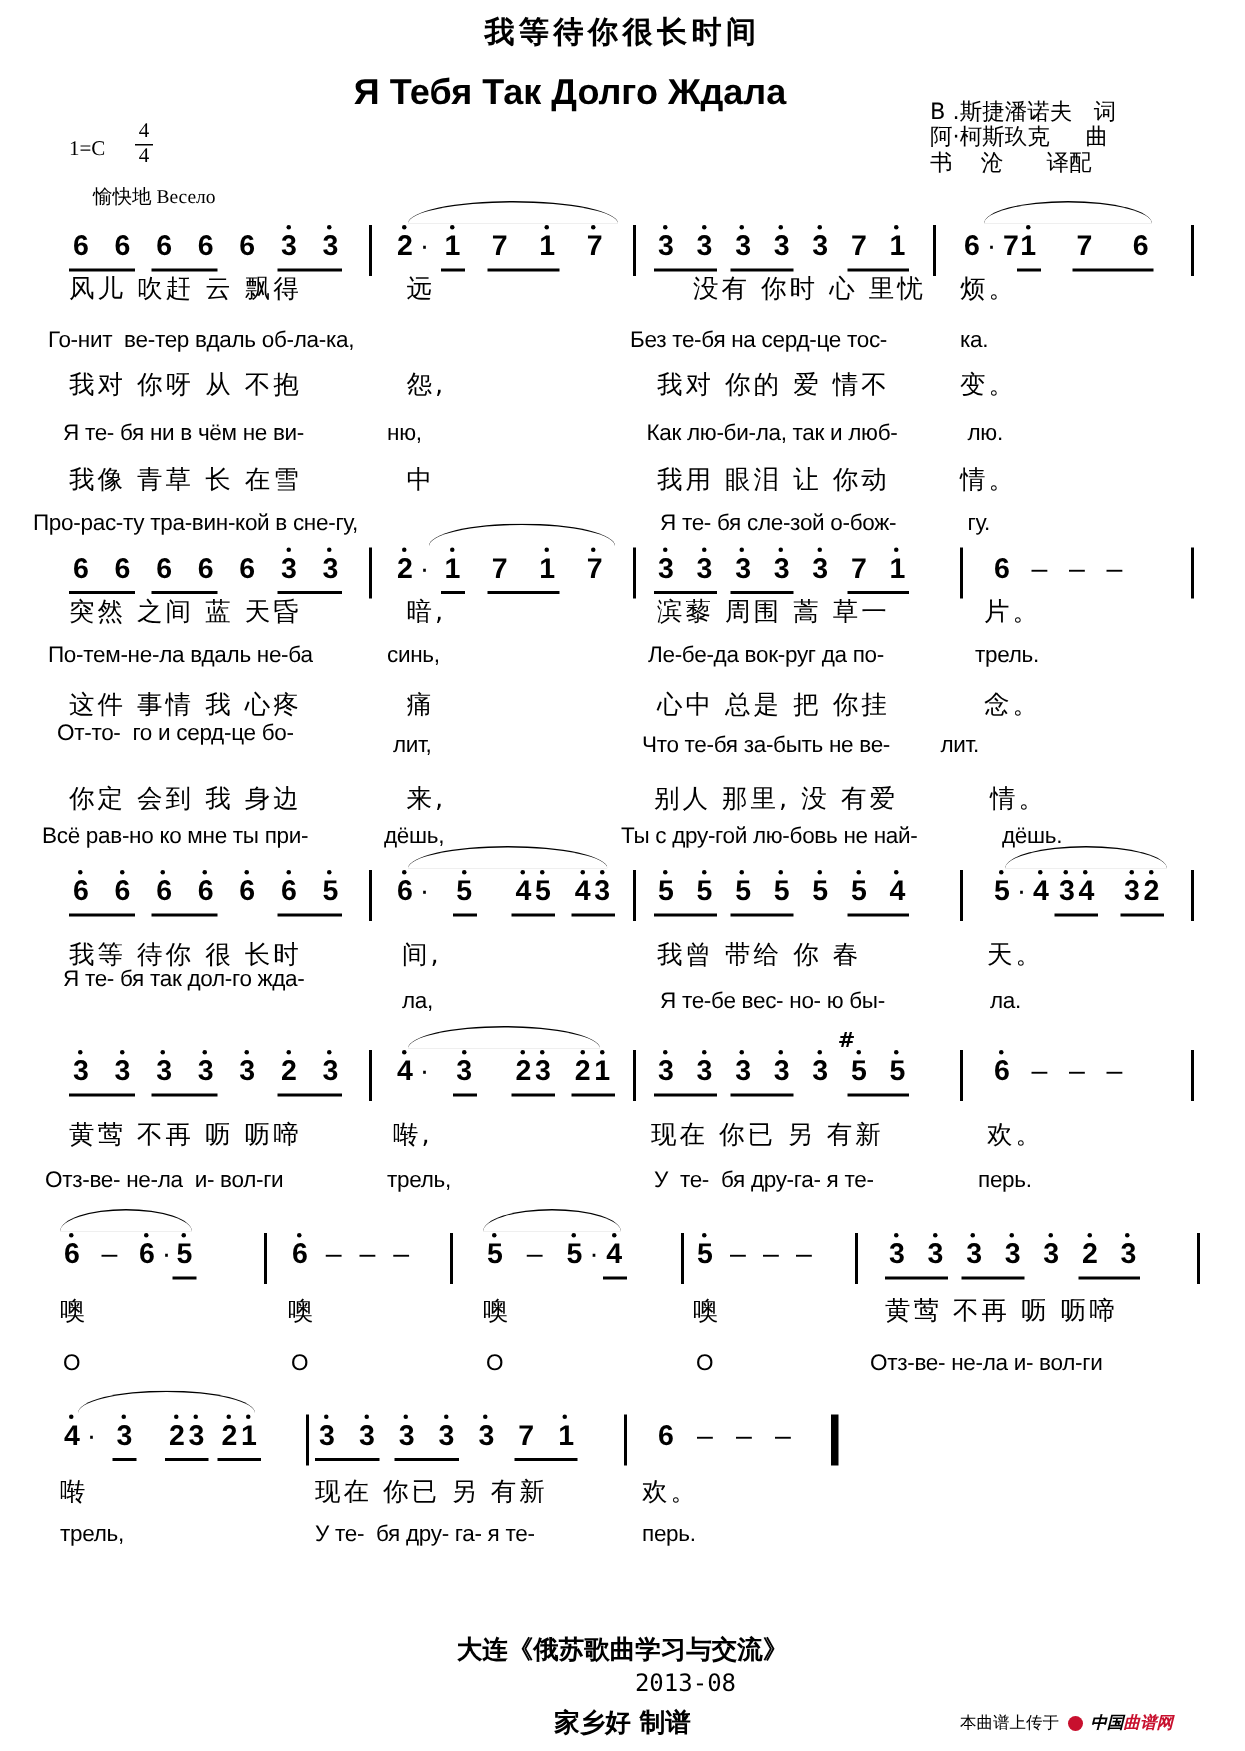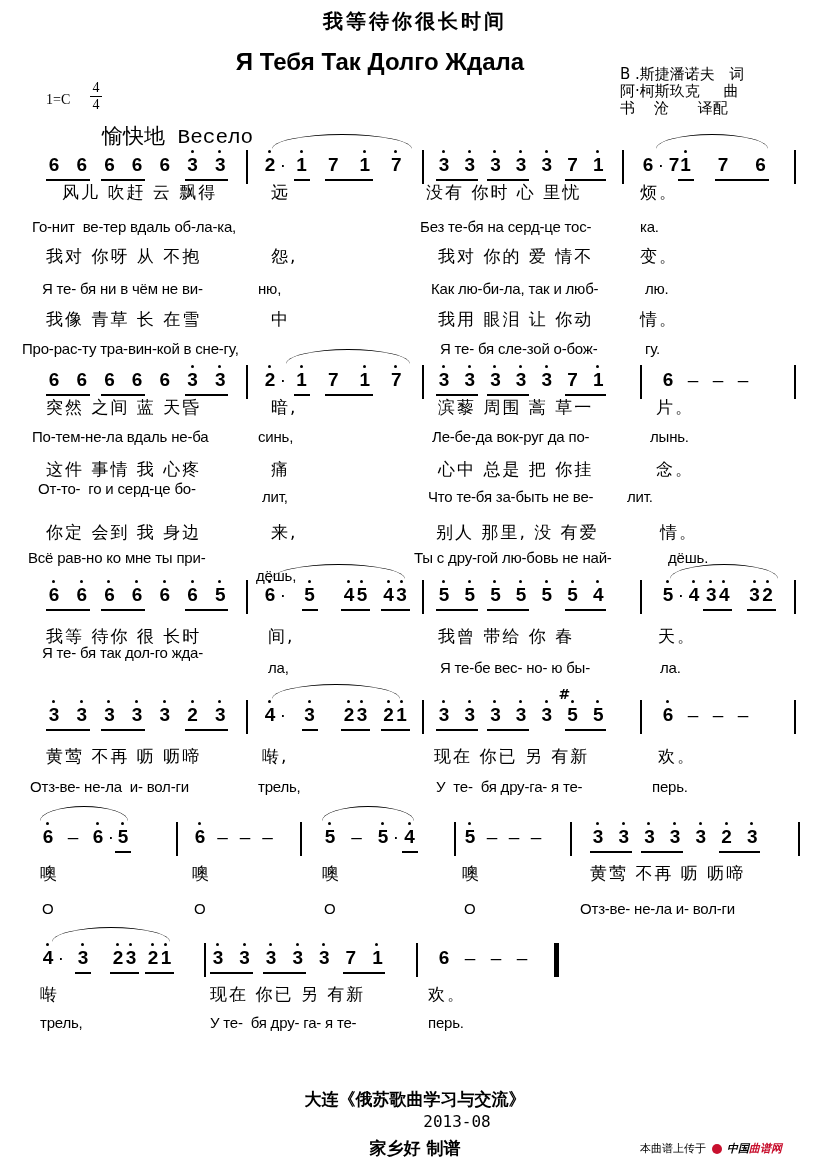--- a/index.html
+++ b/index.html
@@ -8,21 +8,21 @@
   .abs { position: absolute; }
   .title-cn { left: 0; width: 830px; top: 8px; text-align: center; font-size: 20px; font-weight: bold;
               font-family: "DejaVu Serif", serif; letter-spacing: 3px; }
   .title-ru { left: 0; width: 760px; top: 48px; text-align: center; font-size: 24px; font-weight: bold;
               font-family: "Liberation Sans", sans-serif; }
   .credits { left: 620px; top: 66px; font-size: 15px; line-height: 17px; font-family: "DejaVu Sans", sans-serif; }
   .credits div { white-space: pre; }
   .key { left: 46px; top: 92px; font-size: 14px; font-family: "Liberation Serif", serif; }
   .timesig { left: 90px; top: 80px; font-size: 14px; font-family: "Liberation Serif", serif; text-align: center; width: 12px; line-height: 16px; }
   .timesig .bar { border-top: 1px solid #000; }
-  .tempo { left: 62px; top: 122px; font-size: 21px; font-family: Liberation Mono, monospace; margin-left: 40px; }
+  .tempo { left: 62px; top: 122px; font-size: 13px; font-family: Liberation Serif, serif; }
 
   .staff { position: absolute; left: 0; width: 830px; height: 40px; }
   .barline { position: absolute; width: 2px; background: #000; height: 34px; }
   .barline.final { width: 5px; }
   .note { position: absolute; font-size: 19px; font-weight: bold; font-family: "Liberation Sans", sans-serif;
           width: 16px; text-align: center; line-height: 22px; }
   .note .dot-hi { position: absolute; left: 6px; top: -4px; width: 3px; height: 3px; background:#000; border-radius: 50%; }
   .uline { position: absolute; height: 2px; background: #000; }
   .sharp { position: absolute; font-size: 14px; font-weight: bold; }
   .slur { position: absolute; border-top: 1.5px solid #000; border-radius: 50% 50% 0 0 / 100% 100% 0 0; height: 14px; }
@@ -292,23 +292,23 @@
       <span class="note" style="left: 488px; top: 4px; font-weight: normal;">–</span>
       <span class="note" style="left: 514px; top: 4px; font-weight: normal;">–</span>
       <div class="barline" style="left: 204px; top: 0px;"></div>
       <div class="barline" style="left: 416px; top: 0px;"></div>
       <div class="barline final" style="left: 554px; top: 0px;"></div>
       <div class="slur" style="left: 52px; width: 118px; top: -16px;"></div>
     </div>
   </div>
 
 <div>
-  <div class="lyr cn" style="left:62px;top:181px">风儿 吹赶 云 飘得</div>
+  <div class="lyr cn" style="left:46px;top:181px">风儿 吹赶 云 飘得</div>
   <div class="lyr cn" style="left:271px;top:181px">远</div>
-  <div class="lyr cn" style="left:426px;top:181px">没有 你时 心 里忧</div>
+  <div class="lyr cn" style="left:462px;top:181px">没有 你时 心 里忧</div>
   <div class="lyr cn" style="left:640px;top:181px">烦。</div>
   <div class="lyr ru" style="left:32px;top:218px">Го-нит  ве-тер вдаль об-ла-ка,</div>
   <div class="lyr ru" style="left:420px;top:218px">Без те-бя на серд-це тос-</div>
   <div class="lyr ru" style="left:640px;top:218px">ка.</div>
   <div class="lyr cn" style="left:46px;top:245px">我对 你呀 从 不抱</div>
   <div class="lyr cn" style="left:271px;top:245px">怨,</div>
   <div class="lyr cn" style="left:438px;top:245px">我对 你的 爱 情不</div>
   <div class="lyr cn" style="left:640px;top:245px">变。</div>
   <div class="lyr ru" style="left:42px;top:280px">Я те- бя ни в чём не ви-</div>
   <div class="lyr ru" style="left:258px;top:280px">ню,</div>
@@ -324,35 +324,35 @@
 </div>
 
 <div>
   <div class="lyr cn" style="left:46px;top:396px">突然 之间 蓝 天昏</div>
   <div class="lyr cn" style="left:271px;top:396px">暗,</div>
   <div class="lyr cn" style="left:438px;top:396px">滨藜 周围 蒿 草一</div>
   <div class="lyr cn" style="left:656px;top:396px">片。</div>
   <div class="lyr ru" style="left:32px;top:428px">По-тем-не-ла вдаль не-ба</div>
   <div class="lyr ru" style="left:258px;top:428px">синь,</div>
   <div class="lyr ru" style="left:432px;top:428px">Ле-бе-да вок-руг да по-</div>
-  <div class="lyr ru" style="left:650px;top:428px">лынь.</div>
+  <div class="lyr ru" style="left:650px;top:428px">трель.</div>
   <div class="lyr cn" style="left:46px;top:458px">这件 事情 我 心疼</div>
   <div class="lyr cn" style="left:271px;top:458px">痛</div>
   <div class="lyr cn" style="left:438px;top:458px">心中 总是 把 你挂</div>
   <div class="lyr cn" style="left:656px;top:458px">念。</div>
   <div class="lyr ru" style="left:38px;top:480px">От-то-  го и серд-це бо-</div>
   <div class="lyr ru" style="left:262px;top:488px">лит,</div>
   <div class="lyr ru" style="left:428px;top:488px">Что те-бя за-быть не ве-</div>
   <div class="lyr ru" style="left:627px;top:488px">лит.</div>
   <div class="lyr cn" style="left:46px;top:521px">你定 会到 我 身边</div>
   <div class="lyr cn" style="left:271px;top:521px">来,</div>
   <div class="lyr cn" style="left:436px;top:521px">别人 那里, 没 有爱</div>
   <div class="lyr cn" style="left:660px;top:521px">情。</div>
   <div class="lyr ru" style="left:28px;top:549px">Всё рав-но ко мне ты при-</div>
-  <div class="lyr ru" style="left:256px;top:567px">дёшь,</div>
+  <div class="lyr ru" style="left:256px;top:549px">дёшь,</div>
   <div class="lyr ru" style="left:414px;top:549px">Ты с дру-гой лю-бовь не най-</div>
   <div class="lyr ru" style="left:668px;top:549px">дёшь.</div>
 </div>
 
 <div>
   <div class="lyr cn" style="left:46px;top:625px">我等 待你 很 长时</div>
   <div class="lyr cn" style="left:268px;top:625px">间,</div>
   <div class="lyr cn" style="left:438px;top:625px">我曾 带给 你 春</div>
   <div class="lyr cn" style="left:658px;top:625px">天。</div>
   <div class="lyr ru" style="left:42px;top:644px">Я те- бя так дол-го жда-</div>

